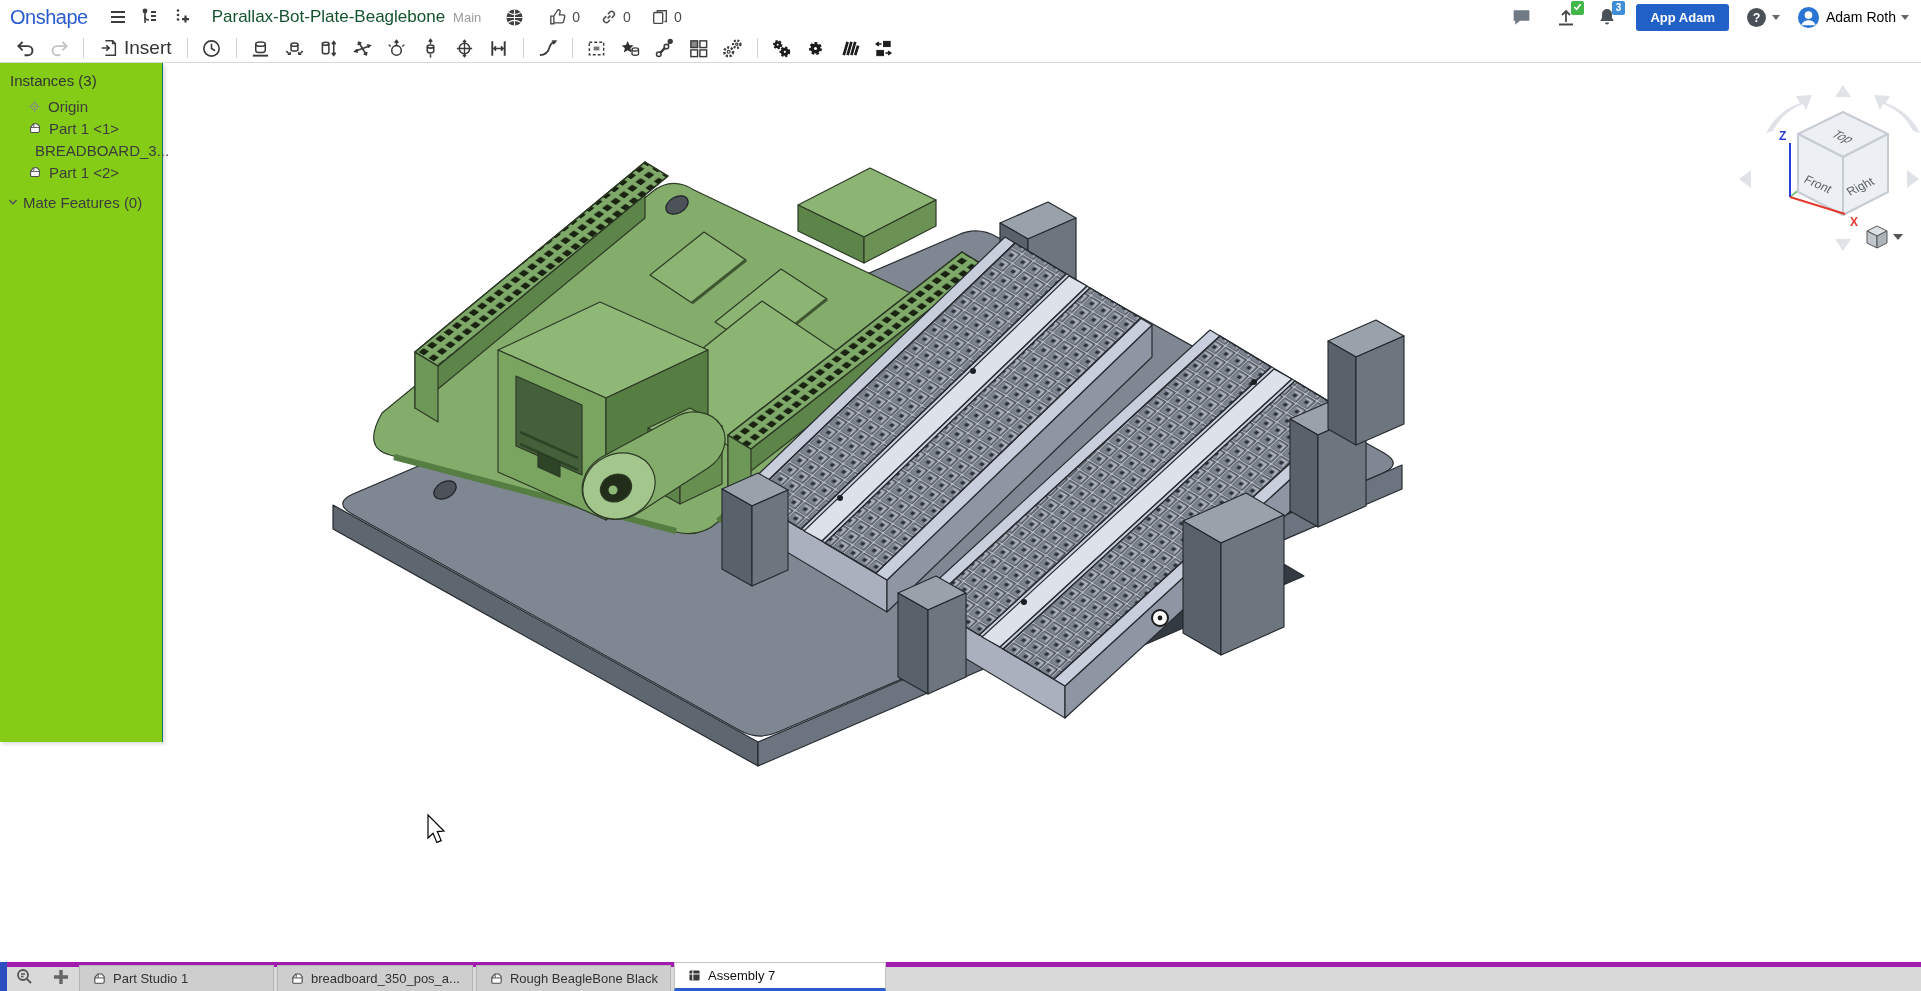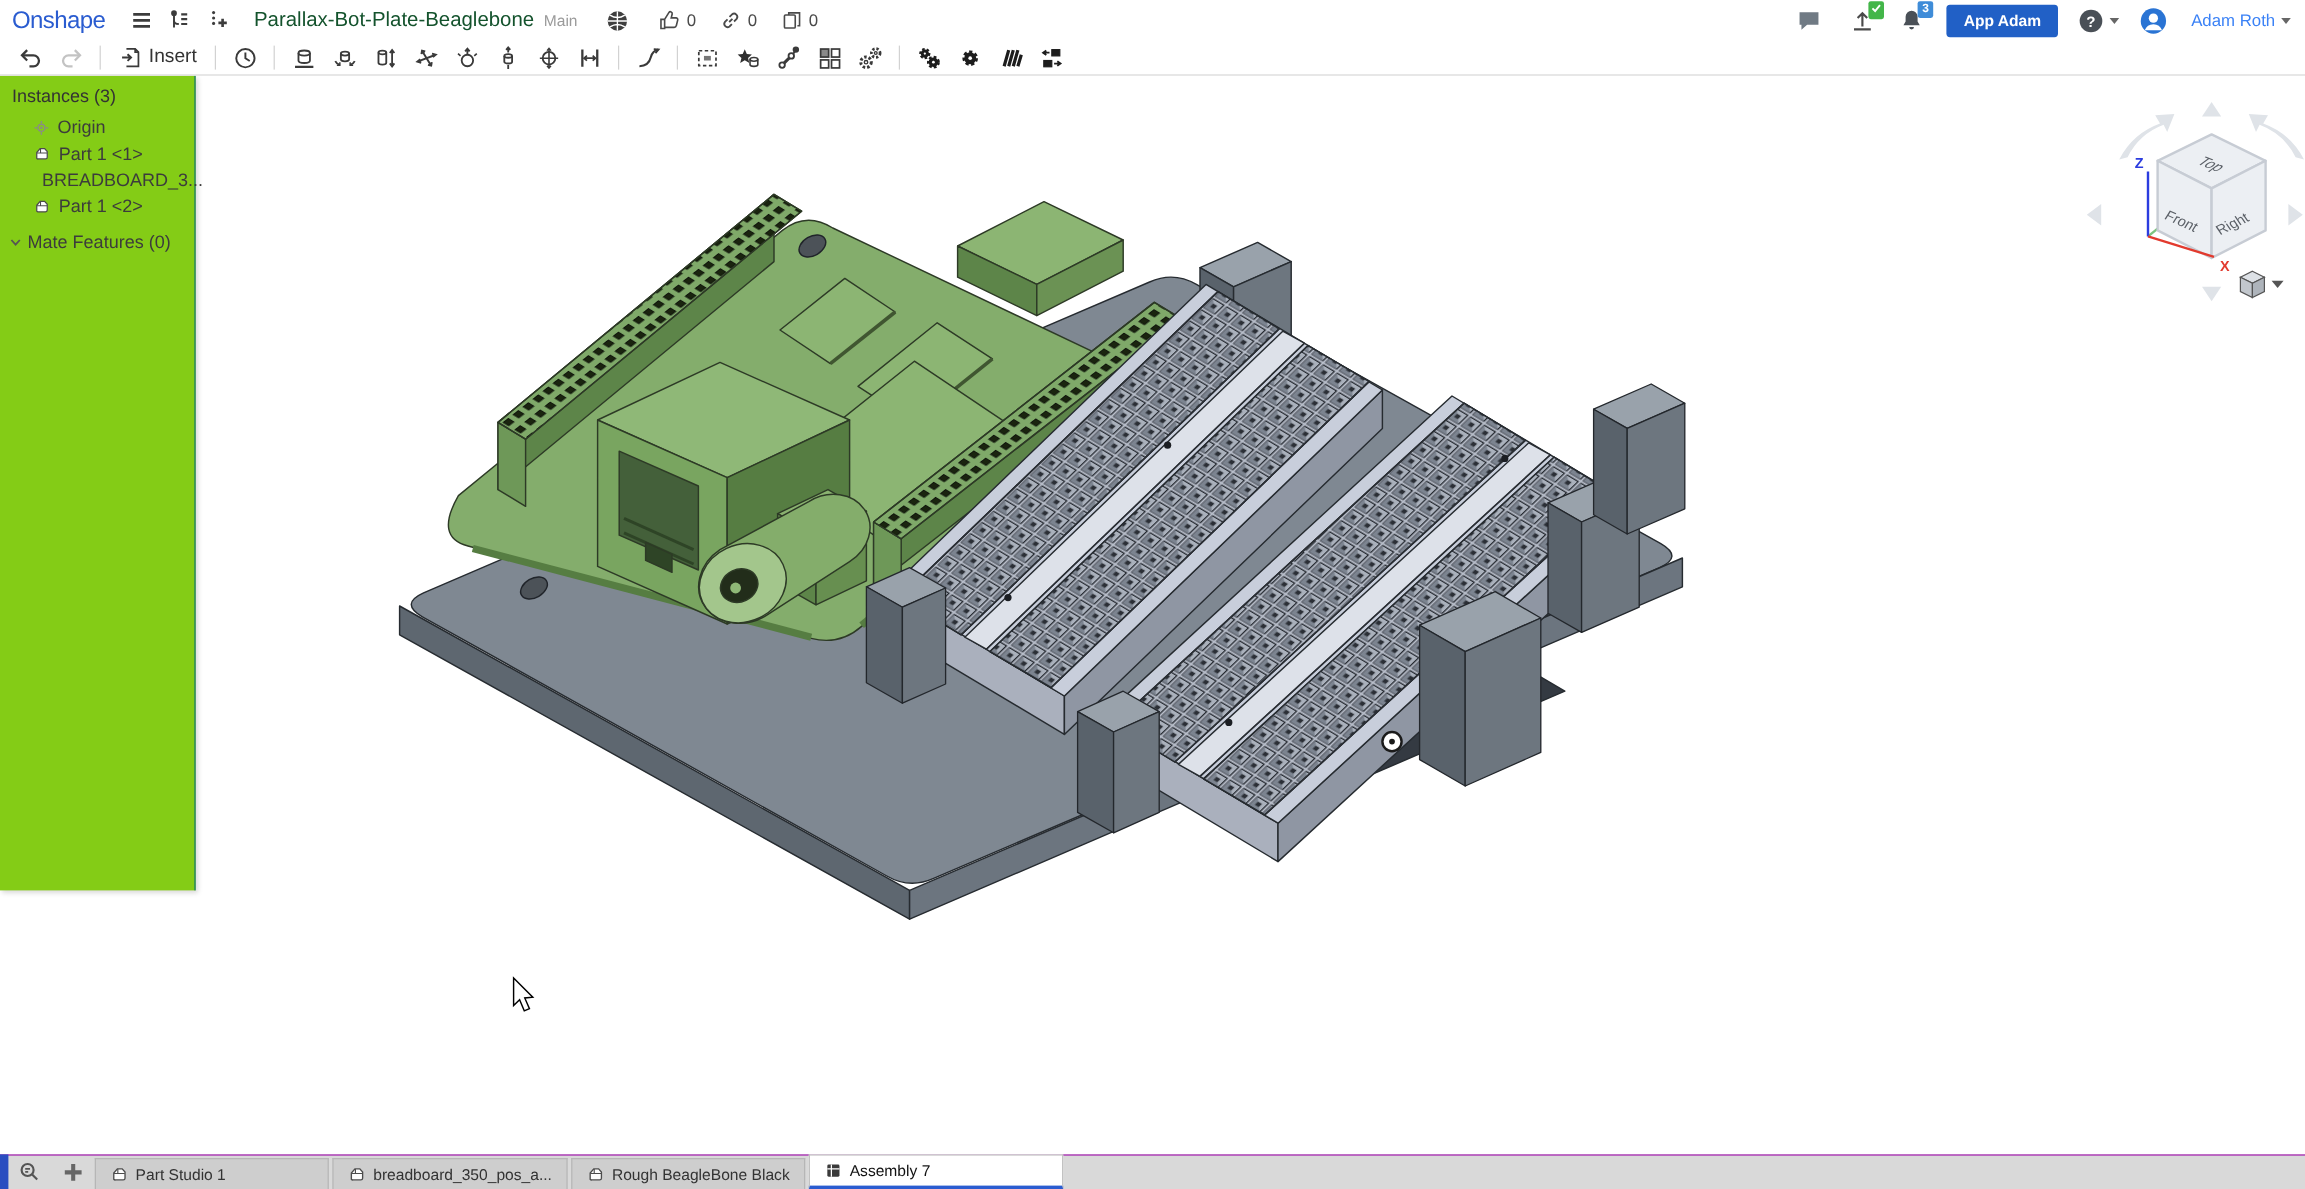--- a/index.html
+++ b/index.html
@@ -14,46 +14,46 @@
   .branch{font-size:13px;color:#9b9b9b;margin-left:8px}
   .stat{display:flex;align-items:center;margin-left:20px;color:#4a4a4a;font-size:14px}
   .stat svg{margin-right:5px}
   .hright{margin-left:auto;display:flex;align-items:center;gap:17px}
   .badgewrap{position:relative;width:24px;height:24px;display:flex;align-items:center;justify-content:center}
   .badge{position:absolute;top:-4px;right:-6px;font-size:10px;line-height:12px;color:#fff;
     background:#3f8cd8;padding:1px 4px;border-radius:2px;font-weight:bold}
   .badge.green{background:#43b649;padding:1px 2px}
   .appstore{background:#2160c6;color:#fff;font-size:13px;font-weight:bold;border:none;
     padding:6px 14px;border-radius:3px;cursor:pointer}
-  .username{font-size:14px;color:#3b82f6;margin-left:20px}
+  .username{font-size:14px;color:#000000;margin-left:6px}
   .caret{width:0;height:0;border-left:4px solid transparent;border-right:4px solid transparent;
     border-top:5px solid #666;margin-left:5px}
   
   .toolbar{position:absolute;top:34px;left:0;width:100%;height:29px;background:#fff;
     border-bottom:1px solid #d8d8d8;display:flex;align-items:center;padding-left:8px;z-index:20}
   .tbtn{height:26px;min-width:26px;display:flex;align-items:center;justify-content:center;
     margin:0 4px;border-radius:2px;cursor:pointer}
   .tsep{width:1px;height:20px;background:#d2d2d2;margin:0 7px}
-  .insertlabel{font-size:16px;color:#333;margin-left:5px}
+  .insertlabel{font-size:19px;color:#333;margin-left:5px}
   
   .sidebar{position:absolute;top:63px;left:0;width:163px;height:679px;background:#84cc16;
     border-right:1px solid #0f766e;box-shadow:2px 2px 4px rgba(0,0,0,.15);z-index:10;
     font-size:15px;color:#3c3c3c}
   .panelheader{padding:9px 0 6px 10px;color:#333}
   .treeitem{height:22px;display:flex;align-items:center;padding-left:28px;cursor:pointer}
   .treeitem span{margin-left:7px;white-space:nowrap}
   .matefeat{height:22px;display:flex;align-items:center;padding-left:8px;margin-top:8px;cursor:pointer}
   .matefeat span{margin-left:5px}
   
   .viewport{position:absolute;top:63px;left:0;width:1921px;height:899px;background:#fff}
   .scene{position:absolute;top:0;left:0}
   .scene text{font-family:"Liberation Sans",sans-serif}
   
   .bottombar{position:absolute;bottom:0;left:0;width:100%;height:29px;background:#d9d9d9;
-    border-top:1px solid #a21caf;display:flex;align-items:flex-end;z-index:20}
+    border-top:5px solid #a21caf;display:flex;align-items:flex-end;z-index:20}
   .feedback-strip{width:7px;height:29px;background:#2a4dc0}
   .bbicon{width:30px;height:28px;display:flex;align-items:center;justify-content:center;cursor:pointer;margin:0 3px}
   .tab{height:26px;display:flex;align-items:center;gap:6px;padding:0 12px;background:#cecece;
     border:1px solid #b6b6b6;border-bottom:none;margin-right:3px;min-width:195px;font-size:13px;
     color:#333;cursor:pointer;white-space:nowrap}
   .tab.active{background:#fff;height:29px;border-color:#c2c2c2;border-bottom:3px solid #2a5cd0;
     min-width:212px;color:#111}
   .ticon{flex:0 0 auto}
 </style>
 </head>

